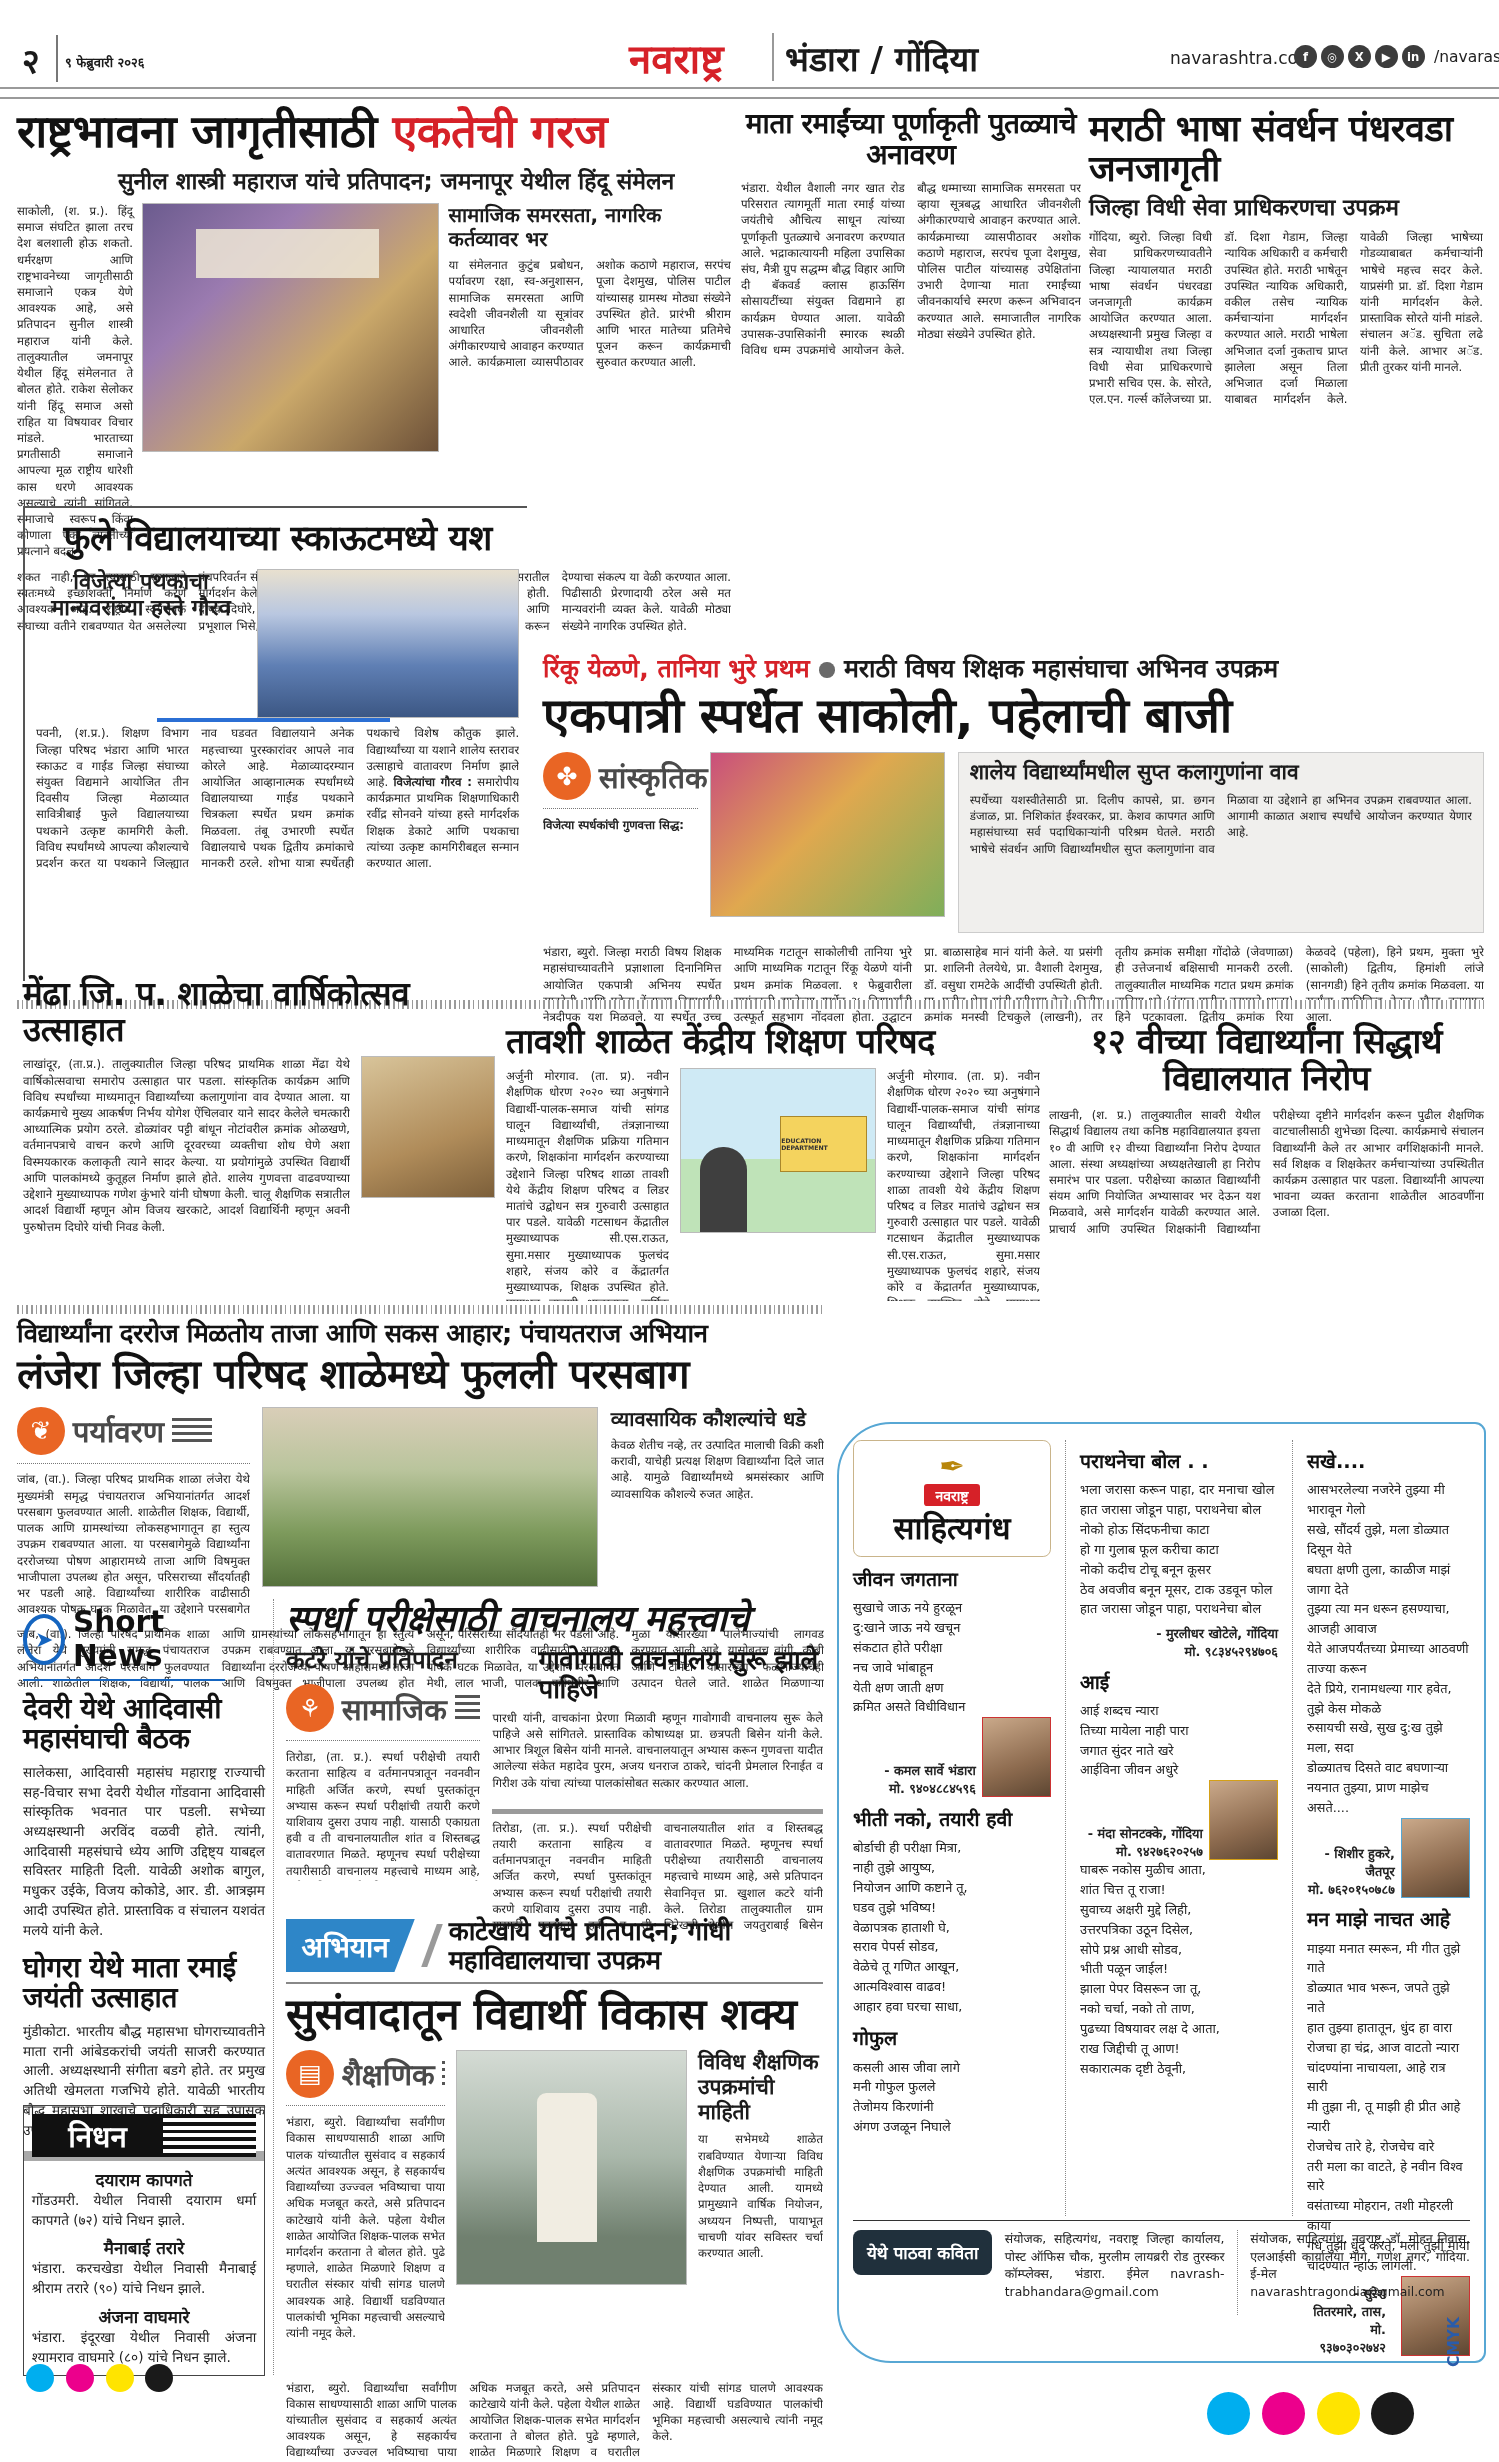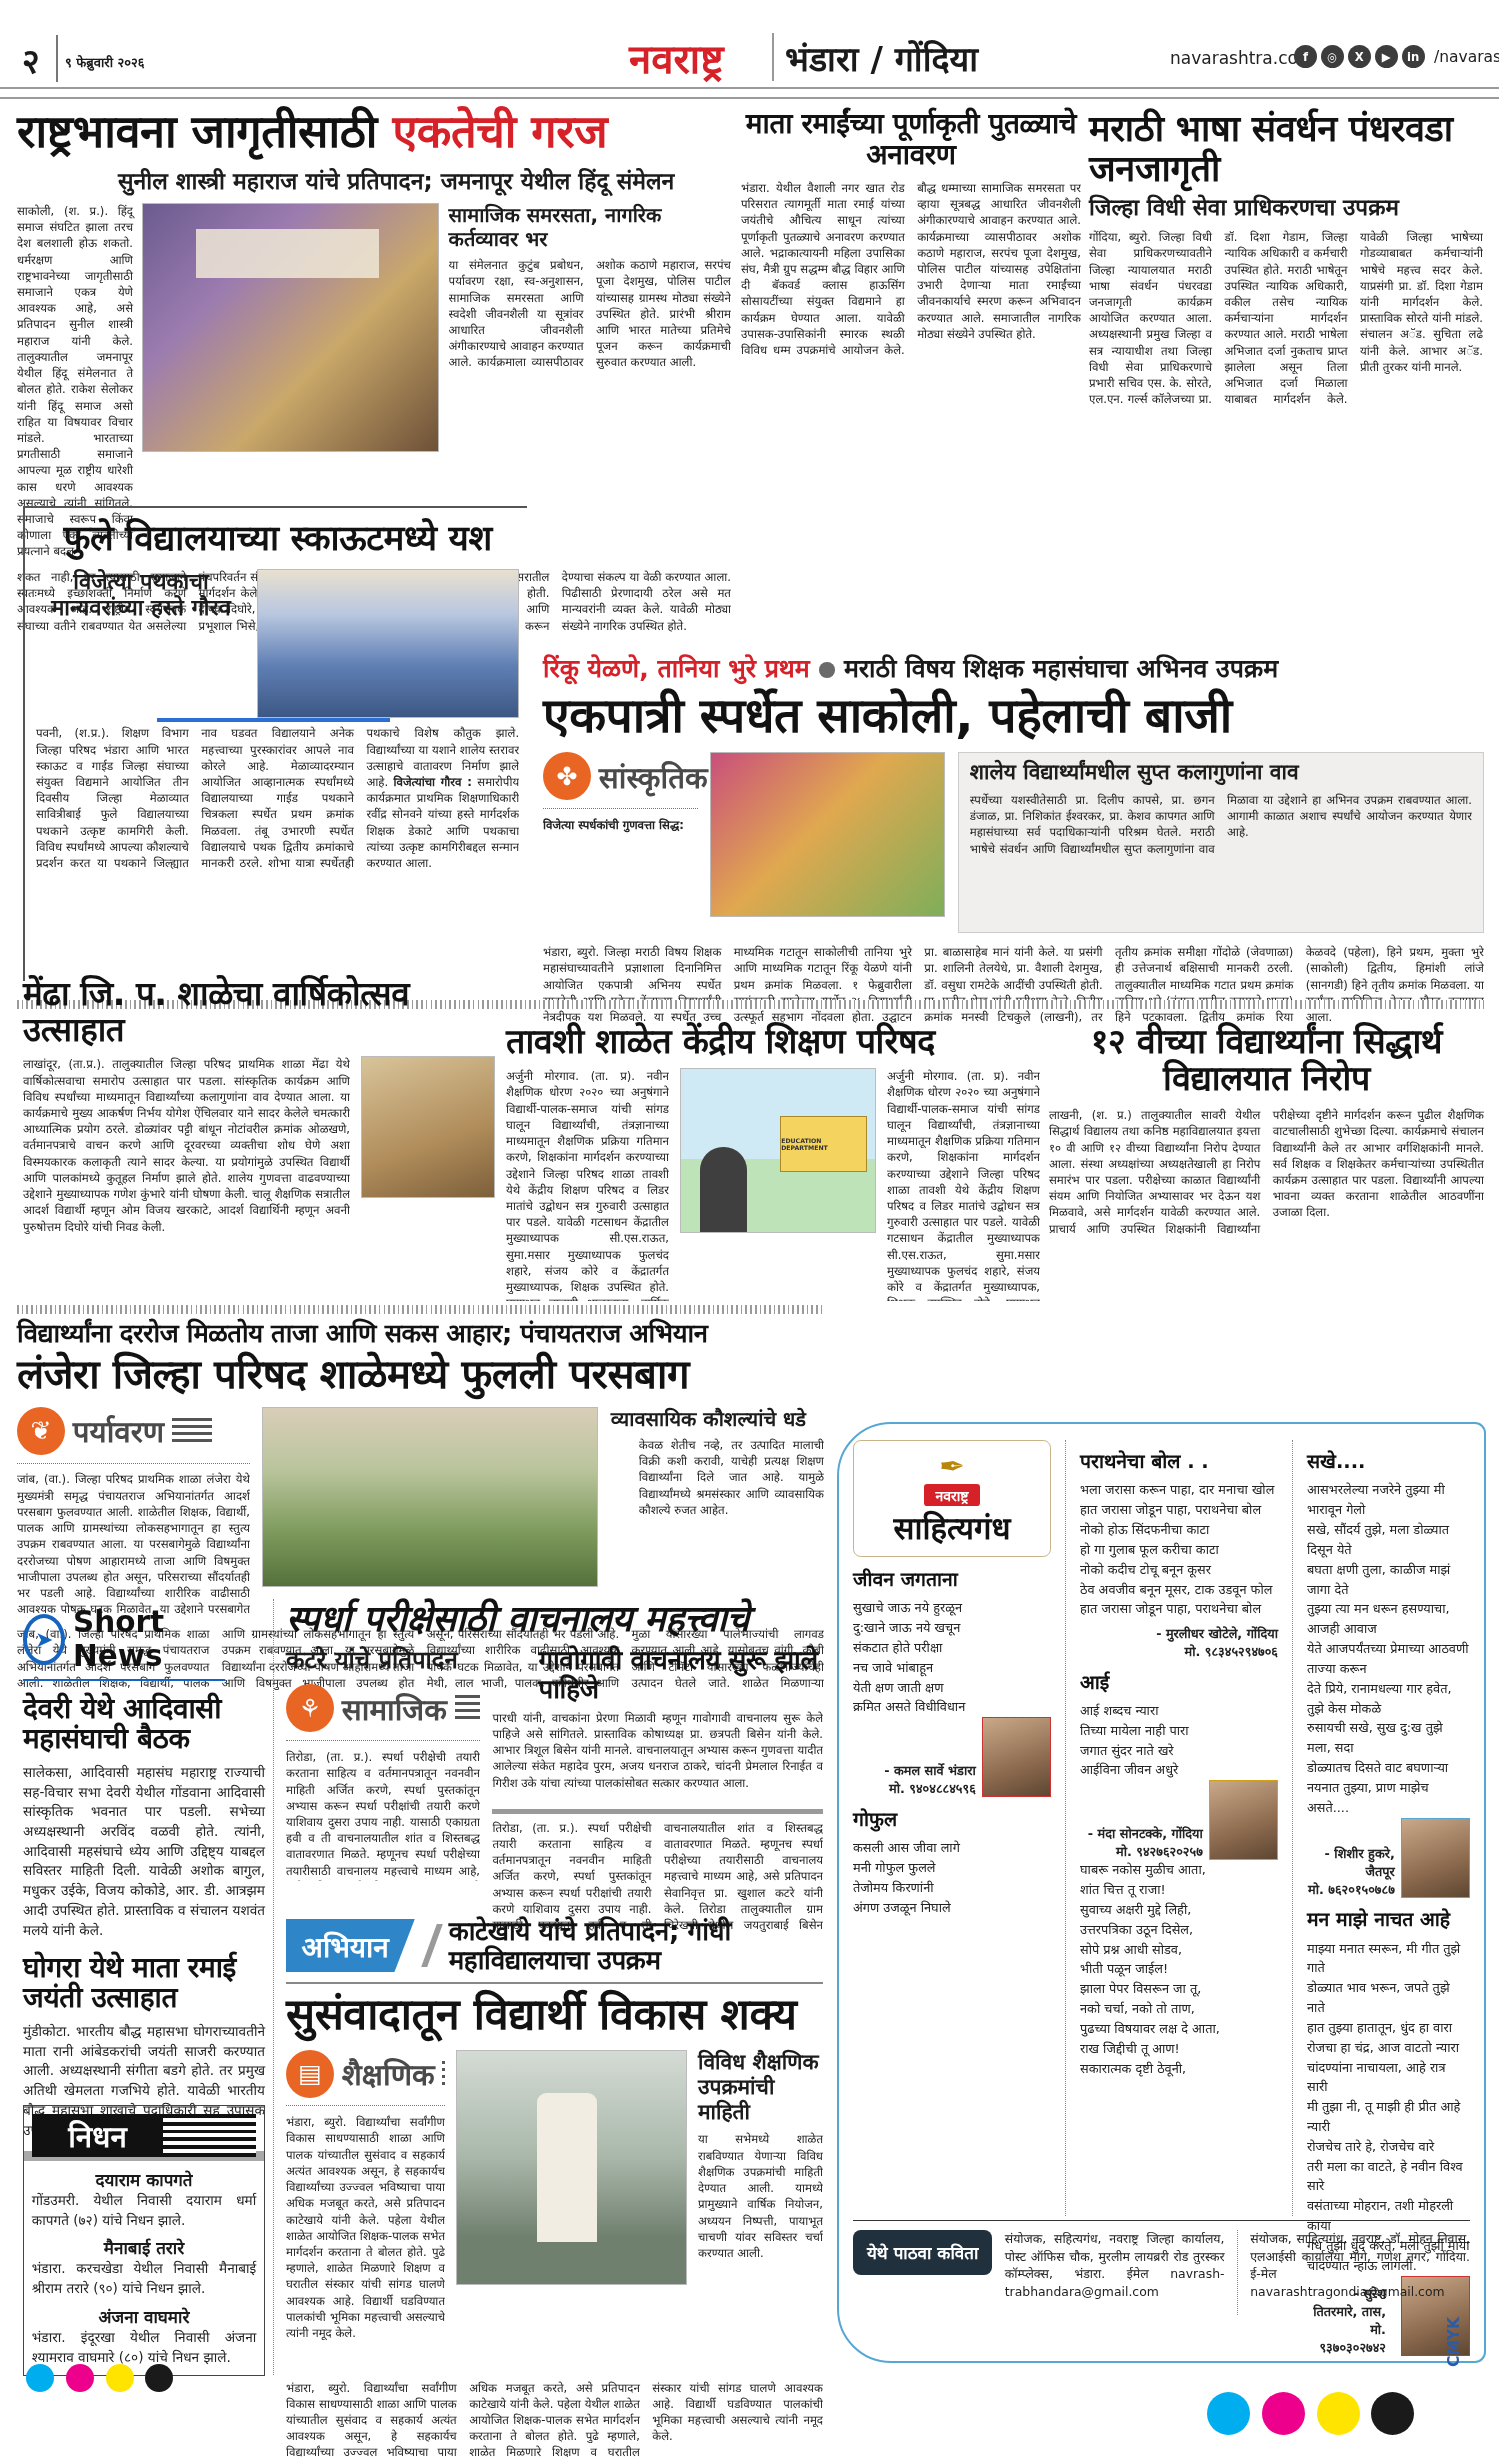--- a/index.html
+++ b/index.html
@@ -164,21 +164,21 @@
           <div class="tagcircle" style="background:#e96524;">❦</div>
           <div class="taglabel">पर्यावरण</div>
           <div class="tagbars"></div>
         </div>
         <div class="dotline" style="margin-top:7.8px;"></div>
         <div class="body" style="margin-top:7.8px;height:147px;overflow:hidden;">जांब, (वा.). जिल्हा परिषद प्राथमिक शाळा लंजेरा येथे मुख्यमंत्री समृद्ध पंचायतराज अभियानांतर्गत आदर्श परसबाग फुलवण्यात आली. शाळेतील शिक्षक, विद्यार्थी, पालक आणि ग्रामस्थांच्या लोकसहभागातून हा स्तुत्य उपक्रम राबवण्यात आला. या परसबागेमुळे विद्यार्थ्यांना दररोजच्या पोषण आहारामध्ये ताजा आणि विषमुक्त भाजीपाला उपलब्ध होत असून, परिसराच्या सौंदर्यातही भर पडली आहे. विद्यार्थ्यांच्या शारीरिक वाढीसाठी आवश्यक पोषक घटक मिळावेत, या उद्देशाने परसबागेत मेथी, लाल भाजी, पालक, कोथिंबीर आणि मुळा यांसारख्या पालेभाज्यांची लागवड करण्यात आली आहे. यासोबतच वांगी, कोबी आणि टोमॅटो यांसारख्या फळभाज्यांचेही उत्पादन घेतले जाते. शाळेत मिळणाऱ्या माध्यान्ह भोजनात भाजीपाल्याचा वापर केला जातो.</div>
       </div>
       <div class="photo" style="width:334px;height:178px;flex:0 0 auto;background:linear-gradient(180deg,#d9ceb8 0%,#b9c49c 35%,#7d9a5c 70%,#55713c);"></div>
       <div style="flex:1;">
         <div class="sub" style="font-size:20px;margin-bottom:6.2px;">व्यावसायिक कौशल्यांचे धडे</div>
-        <div class="body" style="height:155px;overflow:hidden;margin-left:28px;">केवळ शेतीच नव्हे, तर उत्पादित मालाची विक्री कशी करावी, याचेही प्रत्यक्ष शिक्षण विद्यार्थ्यांना दिले जात आहे. यामुळे विद्यार्थ्यांमध्ये श्रमसंस्कार आणि व्यावसायिक कौशल्ये रुजत आहेत.</div>
+        <div class="body" style="height:155px;overflow:hidden;">केवळ शेतीच नव्हे, तर उत्पादित मालाची विक्री कशी करावी, याचेही प्रत्यक्ष शिक्षण विद्यार्थ्यांना दिले जात आहे. यामुळे विद्यार्थ्यांमध्ये श्रमसंस्कार आणि व्यावसायिक कौशल्ये रुजत आहेत.</div>
       </div>
     </div>
     <div class="body cols4" style="margin-top:7.8px;height:67px;overflow:hidden;">जांब, (वा.). जिल्हा परिषद प्राथमिक शाळा लंजेरा येथे मुख्यमंत्री समृद्ध पंचायतराज अभियानांतर्गत आदर्श परसबाग फुलवण्यात आली. शाळेतील शिक्षक, विद्यार्थी, पालक आणि ग्रामस्थांच्या लोकसहभागातून हा स्तुत्य उपक्रम राबवण्यात आला. या परसबागेमुळे विद्यार्थ्यांना दररोजच्या पोषण आहारामध्ये ताजा आणि विषमुक्त भाजीपाला उपलब्ध होत असून, परिसराच्या सौंदर्यातही भर पडली आहे. विद्यार्थ्यांच्या शारीरिक वाढीसाठी आवश्यक पोषक घटक मिळावेत, या उद्देशाने परसबागेत मेथी, लाल भाजी, पालक, कोथिंबीर आणि मुळा यांसारख्या पालेभाज्यांची लागवड करण्यात आली आहे. यासोबतच वांगी, कोबी आणि टोमॅटो यांसारख्या फळभाज्यांचेही उत्पादन घेतले जाते. शाळेत मिळणाऱ्या माध्यान्ह भोजनात भाजीपाल्याचा वापर केला जातो.</div>
   </div>
 
   <div class="abs" style="left:23px;top:1605px;width:242px;">
     <div style="display:flex;align-items:center;gap:7.8px;border-bottom:2.3px solid #1565c0;padding-bottom:6.2px;width:202px;">
       <div style="width:43px;height:43px;border-radius:50%;border:4.7px solid #1565c0;display:flex;align-items:center;justify-content:center;color:#1565c0;font-size:22px;font-weight:bold;">➤</div>
       <div style="font-size:29.5px;font-weight:bold;"><span style="color:#111;">Short News</span></div>
     </div>
@@ -281,20 +281,32 @@
 दु:खाने जाऊ नये खचून
 संकटात होते परीक्षा
 नच जावे भांबाहून
 येती क्षण जाती क्षण
 क्रमित असते विधीविधान</div>
           <div style="display:flex;align-items:flex-end;gap:6.2px;">
             <div class="poem-author" style="flex:1;">- कमल सार्वे भंडारा
 मो. ९४०४८८४५९६</div>
             <div class="aphoto"></div>
           </div>
+        </div>
+        <div class="poem">
+          <div class="poem-title">भीती नको, तयारी हवी</div>
+          <div class="poem-lines">बोर्डाची ही परीक्षा मित्रा,
+नाही तुझे आयुष्य,
+नियोजन आणि कष्टाने तू,
+घडव तुझे भविष्य!
+वेळापत्रक हाताशी घे,
+सराव पेपर्स सोडव,
+वेळेचे तू गणित आखून,
+आत्मविश्वास वाढव!
+आहार हवा घरचा साधा,</div>
         </div>
         <div class="poem">
           <div class="poem-title">गोफुल</div>
           <div class="poem-lines">कसली आस जीवा लागे
 मनी गोफुल फुलले
 तेजोमय किरणांनी
 अंगण उजळून निघाले</div>
         </div>
       </div>
       <div class="vdot"></div>

